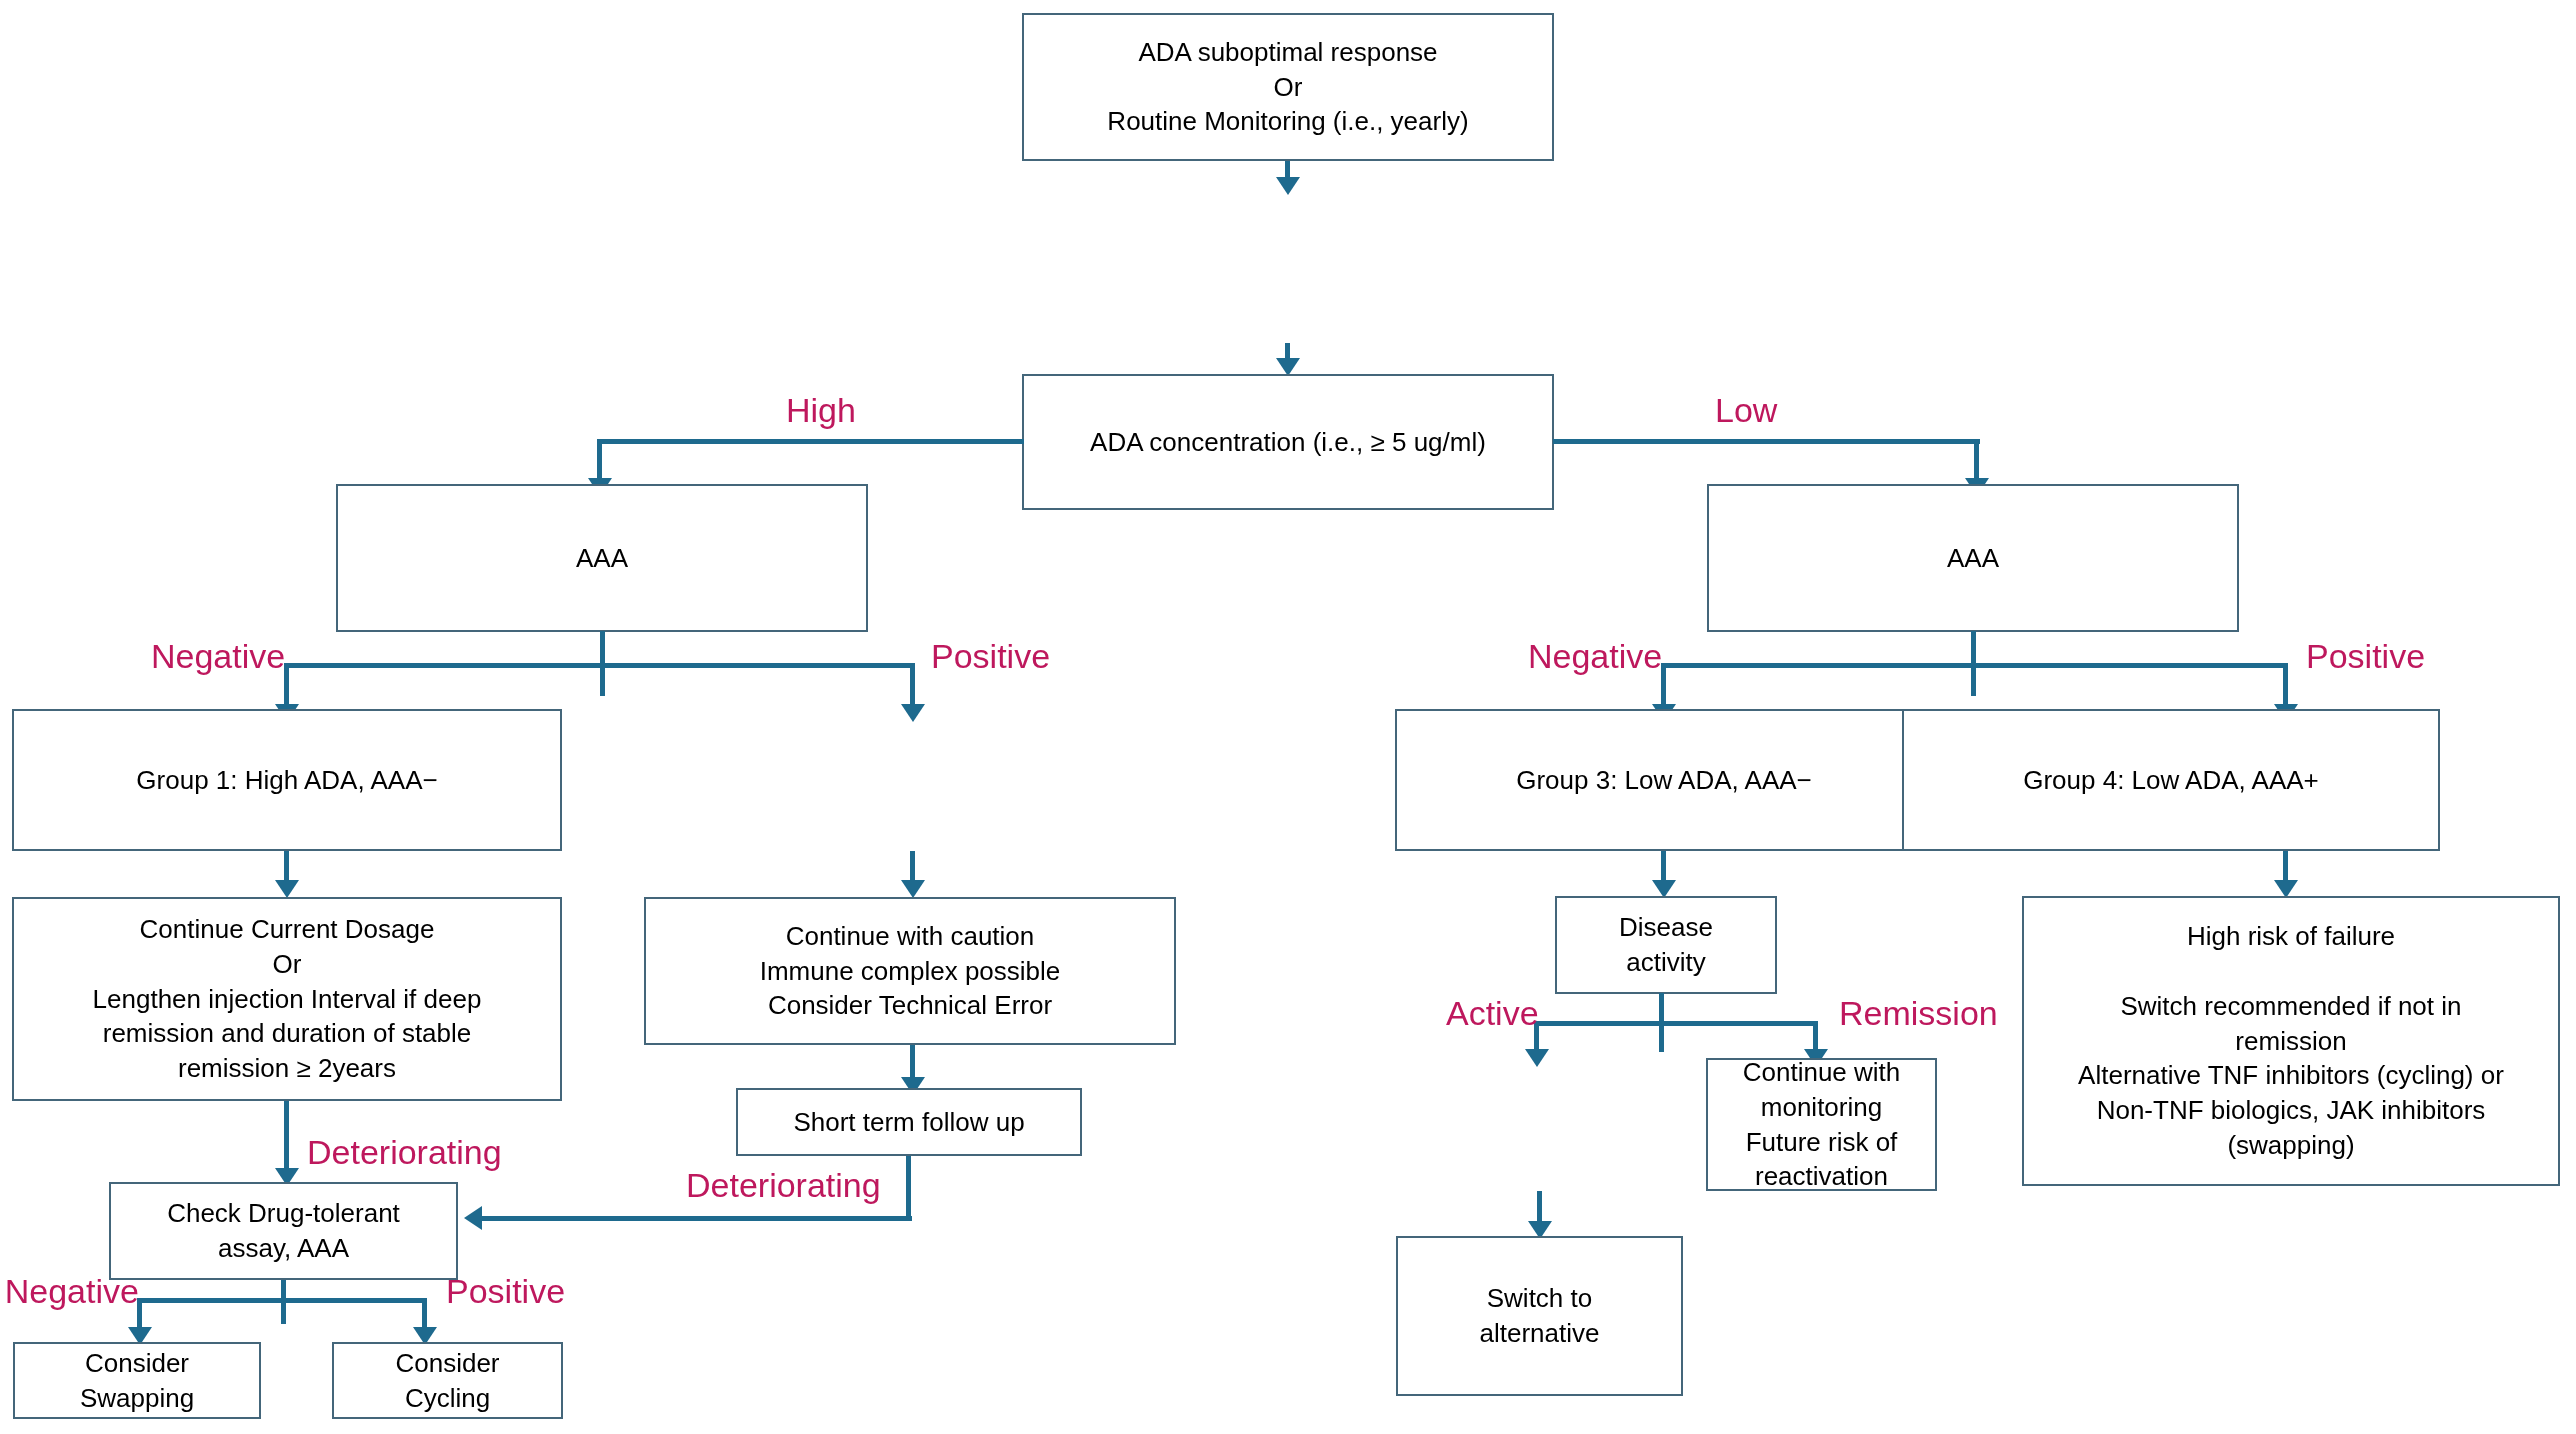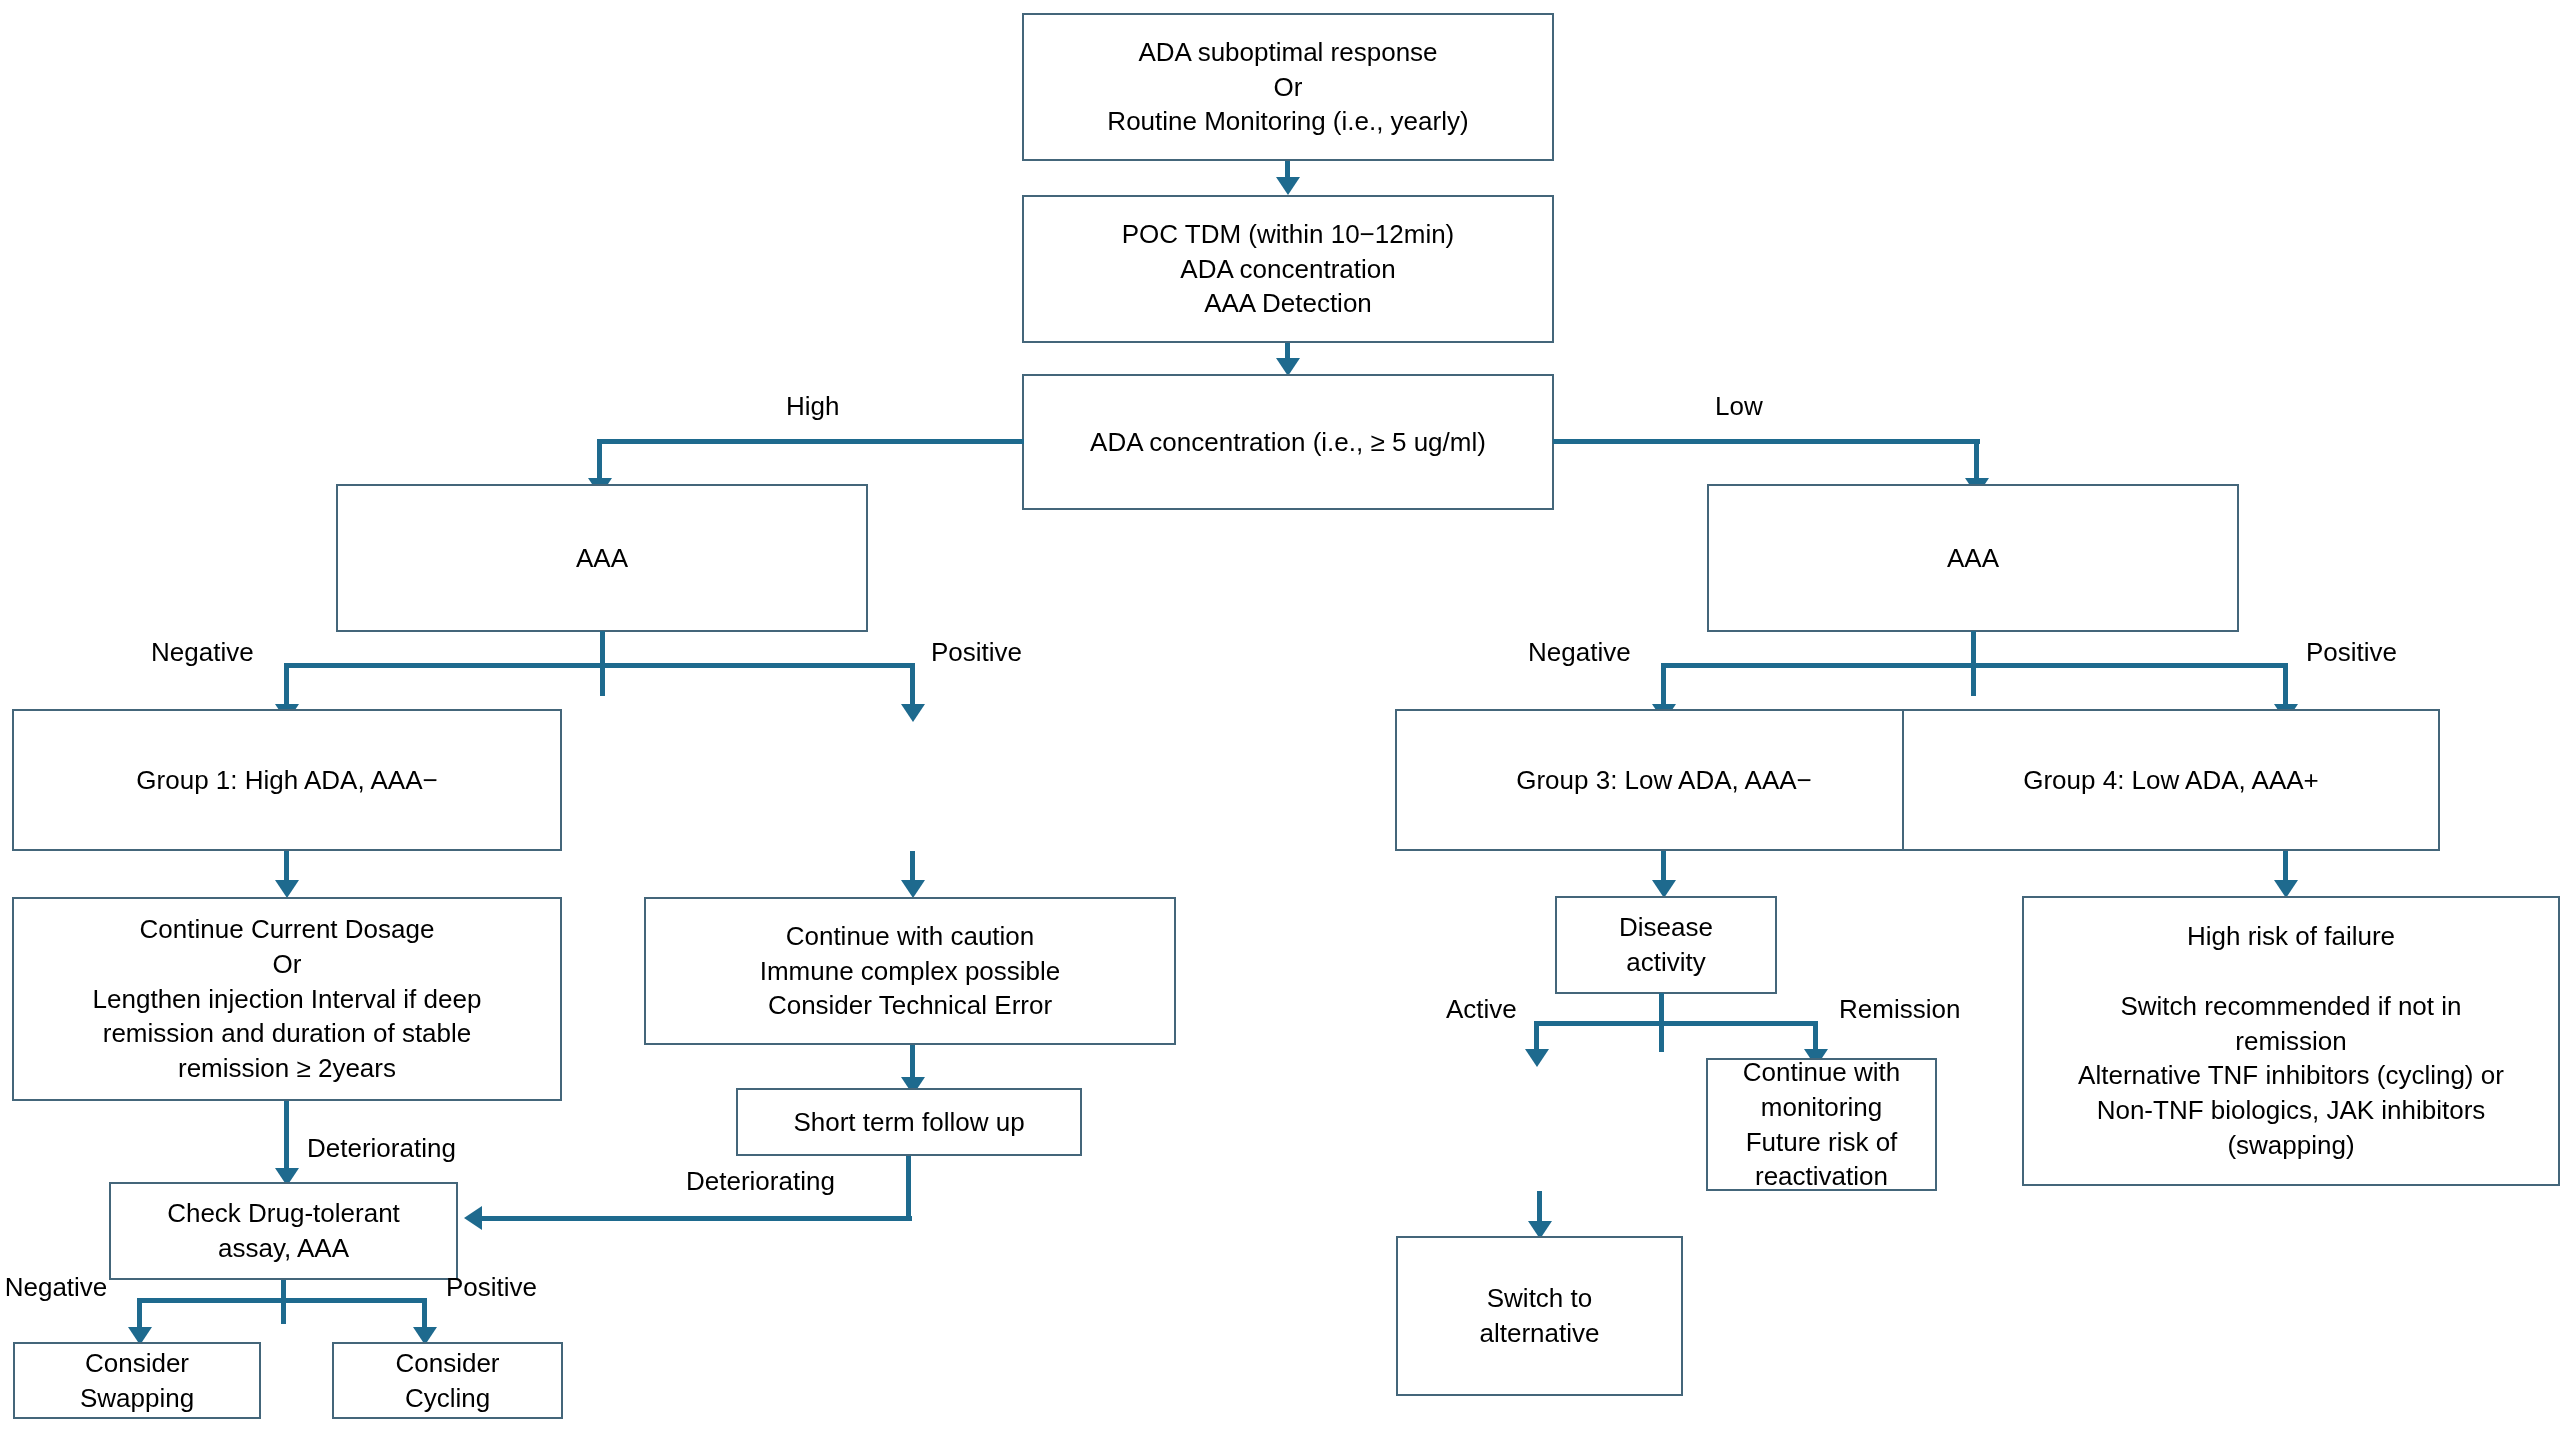--- a/index.html
+++ b/index.html
@@ -36,45 +36,40 @@
   .arrow-left{
     position:absolute;
     width:0;height:0;
     border-top:12px solid transparent;
     border-bottom:12px solid transparent;
     border-right:18px solid #1e6a8e;
   }
 
   .edge-label{
     position:absolute;
-    color:#000000;
-    font-size:26px;
+    color:#be185d;
+    font-size:34px;
     white-space:nowrap;
     line-height:1;
   }
 </style>
 </head>
 <body>
 
 <div id="stage">
 
   <div class="node" style="left:1022px;top:13px;width:532px;height:148px;">
     <span class="txt">ADA suboptimal response
 Or
 Routine Monitoring (i.e., yearly)</span>
   </div>
 
   <div class="v-line" style="left:1285px;top:161px;height:22.5px;"></div>
   <div class="arrow-down" style="left:1276px;top:177px;"></div>
 
-  <div class="node" style="left:1022px;top:195px;width:532px;height:148px;">
-    <span class="txt">POC TDM (within 10−12min)
-ADA concentration
-AAA Detection</span>
-  </div>
 
   <div class="v-line" style="left:1285px;top:343px;height:21px;"></div>
   <div class="arrow-down" style="left:1276px;top:358px;"></div>
 
   <div class="node" style="left:1022px;top:374px;width:532px;height:136px;">
     <span class="txt">ADA concentration (i.e., ≥ 5 ug/ml)</span>
   </div>
 
   <div class="h-line" style="left:597px;top:439px;width:427px;"></div>
   <div class="v-line" style="left:597px;top:439px;height:45px;"></div>

